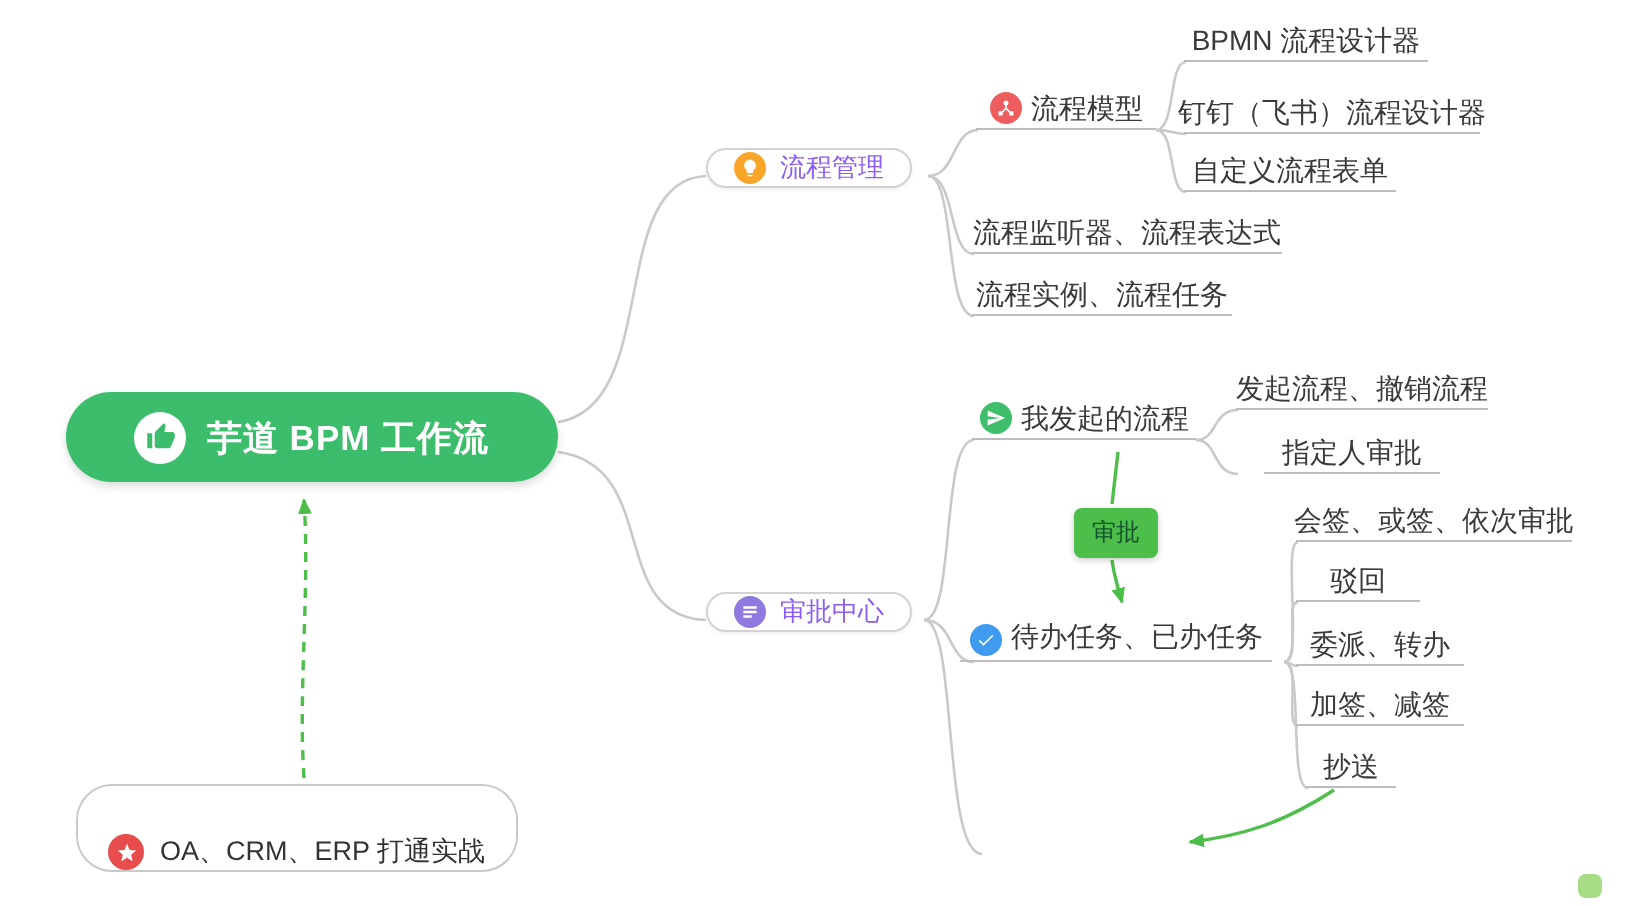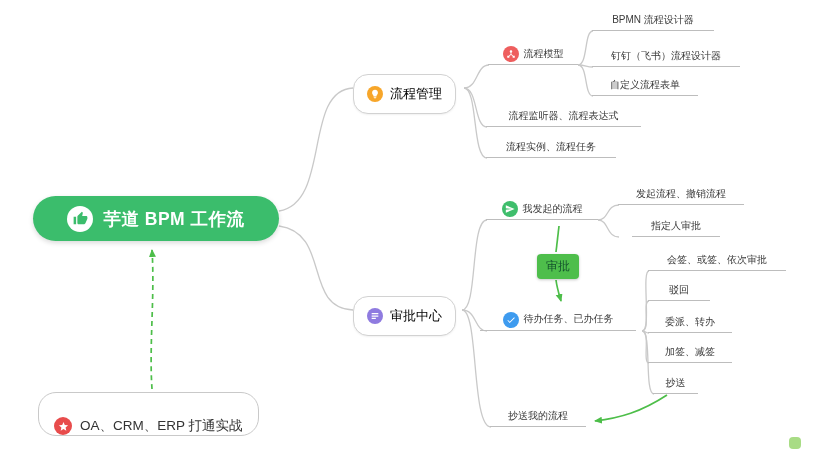--- a/index.html
+++ b/index.html
@@ -15,30 +15,30 @@
     position:absolute;left:33px;top:196px;width:246px;height:45px;
     background:#3BBD6C;border-radius:23px;display:flex;align-items:center;
     justify-content:center;gap:10px;color:#fff;font-weight:bold;font-size:17.5px;
     box-shadow:0 2px 5px rgba(0,0,0,.15);letter-spacing:.5px;cursor:default;
   }
   .root-icon{width:26px;height:26px;border-radius:50%;background:#fff;
     display:flex;align-items:center;justify-content:center;flex:none;}
 
   
   .pill{
-    position:absolute;height:40px;background:#fff;border:1px solid #d2d2d2;
+    position:absolute;height:20px;background:#fff;border:1px solid #d2d2d2;
     border-radius:15px;display:flex;align-items:center;gap:7px;padding:0 13px;
-    font-size:13px;color:#000000;box-shadow:0 1px 2px rgba(0,0,0,.06);box-sizing:border-box;
+    font-size:13px;color:#8b5cf6;box-shadow:0 1px 2px rgba(0,0,0,.06);box-sizing:border-box;
     white-space:nowrap;
   }
 
   
   .uline{
     position:absolute;height:21px;display:flex;align-items:center;justify-content:center;
-    gap:5px;border-bottom:1px solid #bdbdbd;font-size:10px;color:#3a3a3a;
+    gap:5px;border-bottom:1px solid #bdbdbd;font-size:14px;color:#3a3a3a;
     padding:0 8px;white-space:nowrap;box-sizing:border-box;line-height:20px;
   }
 
   .dot-icon{width:16px;height:16px;border-radius:50%;display:flex;align-items:center;
     justify-content:center;flex:none;}
   .dot-icon svg{display:block;}
 
   .badge{
     position:absolute;left:537px;top:254px;background:#4EBE4B;color:#14532d;
     font-size:12px;padding:4px 9px;border-radius:4px;box-shadow:0 1px 3px rgba(0,0,0,.22);
@@ -182,23 +182,20 @@
   </div>
   <div class="uline" style="left:648px;top:312px;width:84px;">
     <span>委派、转办</span>
   </div>
   <div class="uline" style="left:648px;top:342px;width:84px;">
     <span>加签、减签</span>
   </div>
   <div class="uline" style="left:653px;top:373px;width:45px;">
     <span>抄送</span>
   </div>
-  <div class="uline" style="left:490px;top:406px;width:96px;">
-    <span>抄送我的流程</span>
-  </div>
 
   <div class="note">
     <span class="dot-icon" style="background:#E84C4C;width:18px;height:18px;">
       <svg width="11" height="11" viewBox="0 0 24 24" fill="#fff">
         <path d="M12 17.27L18.18 21l-1.64-7.03L22 9.24l-7.19-.61L12 2 9.19 8.63 2 9.24l5.46 4.73L5.82 21z"></path>
       </svg>
     </span>
     <span>OA、CRM、ERP 打通实战</span>
   </div>
 

